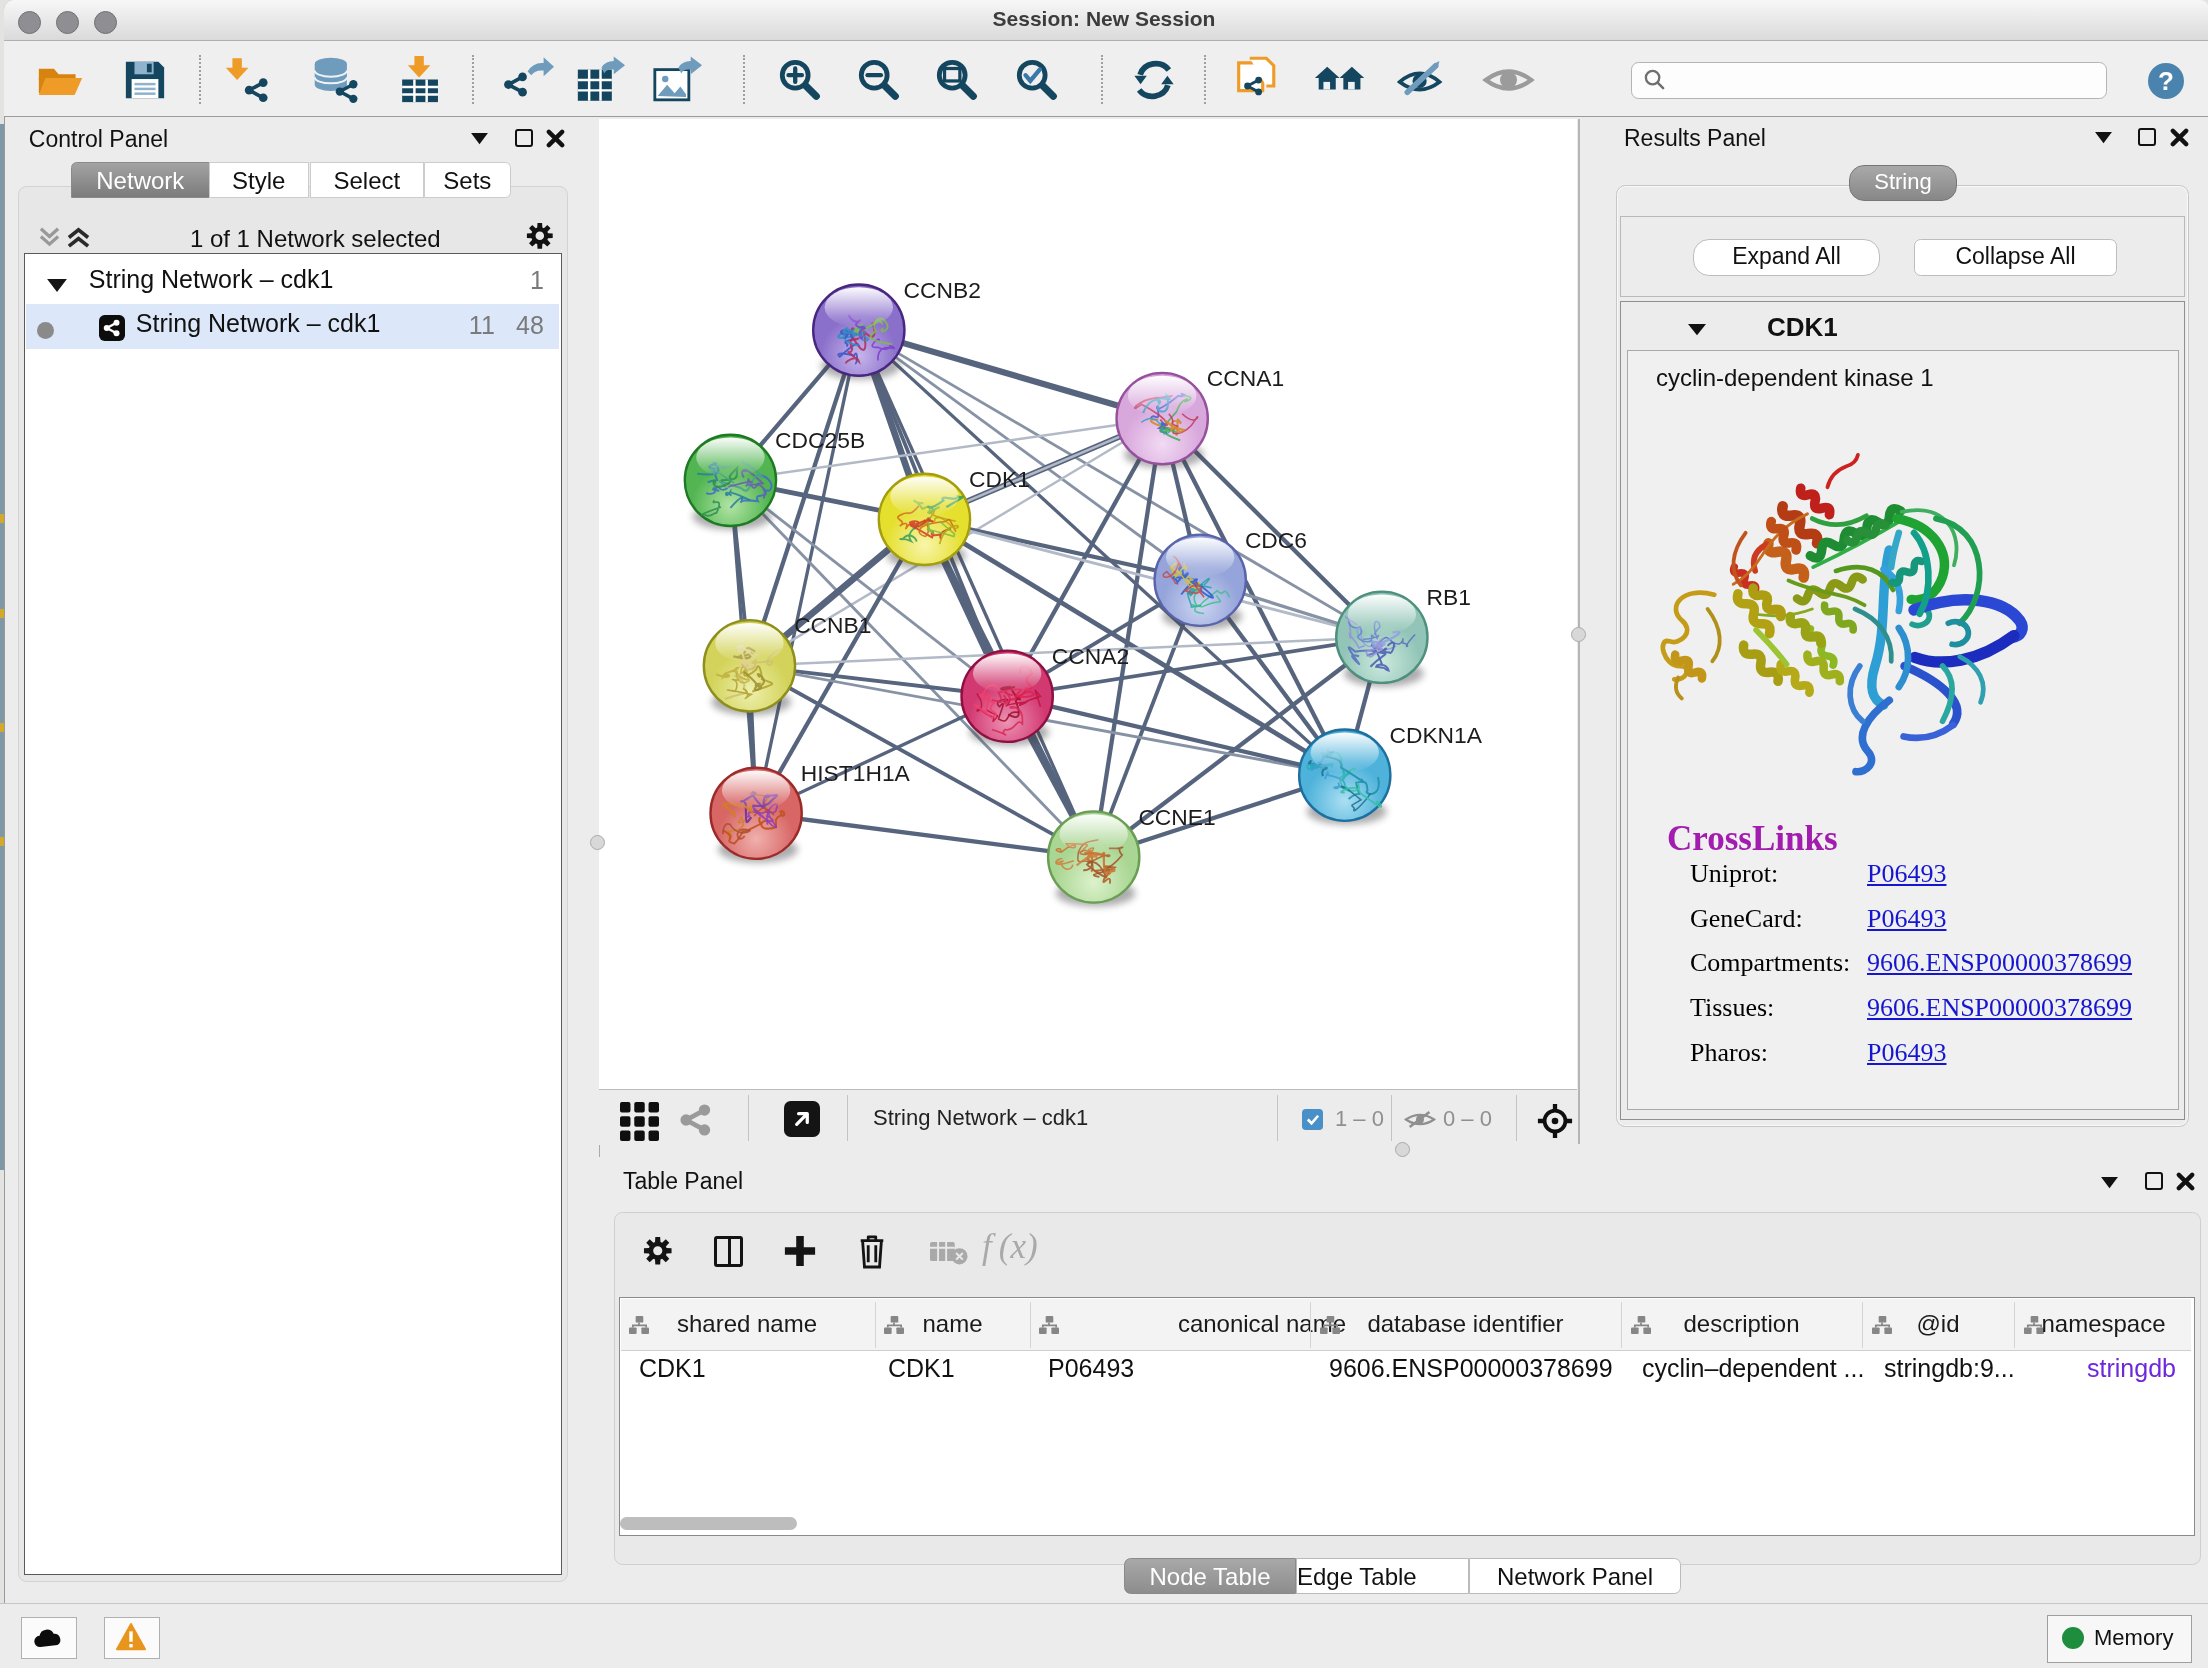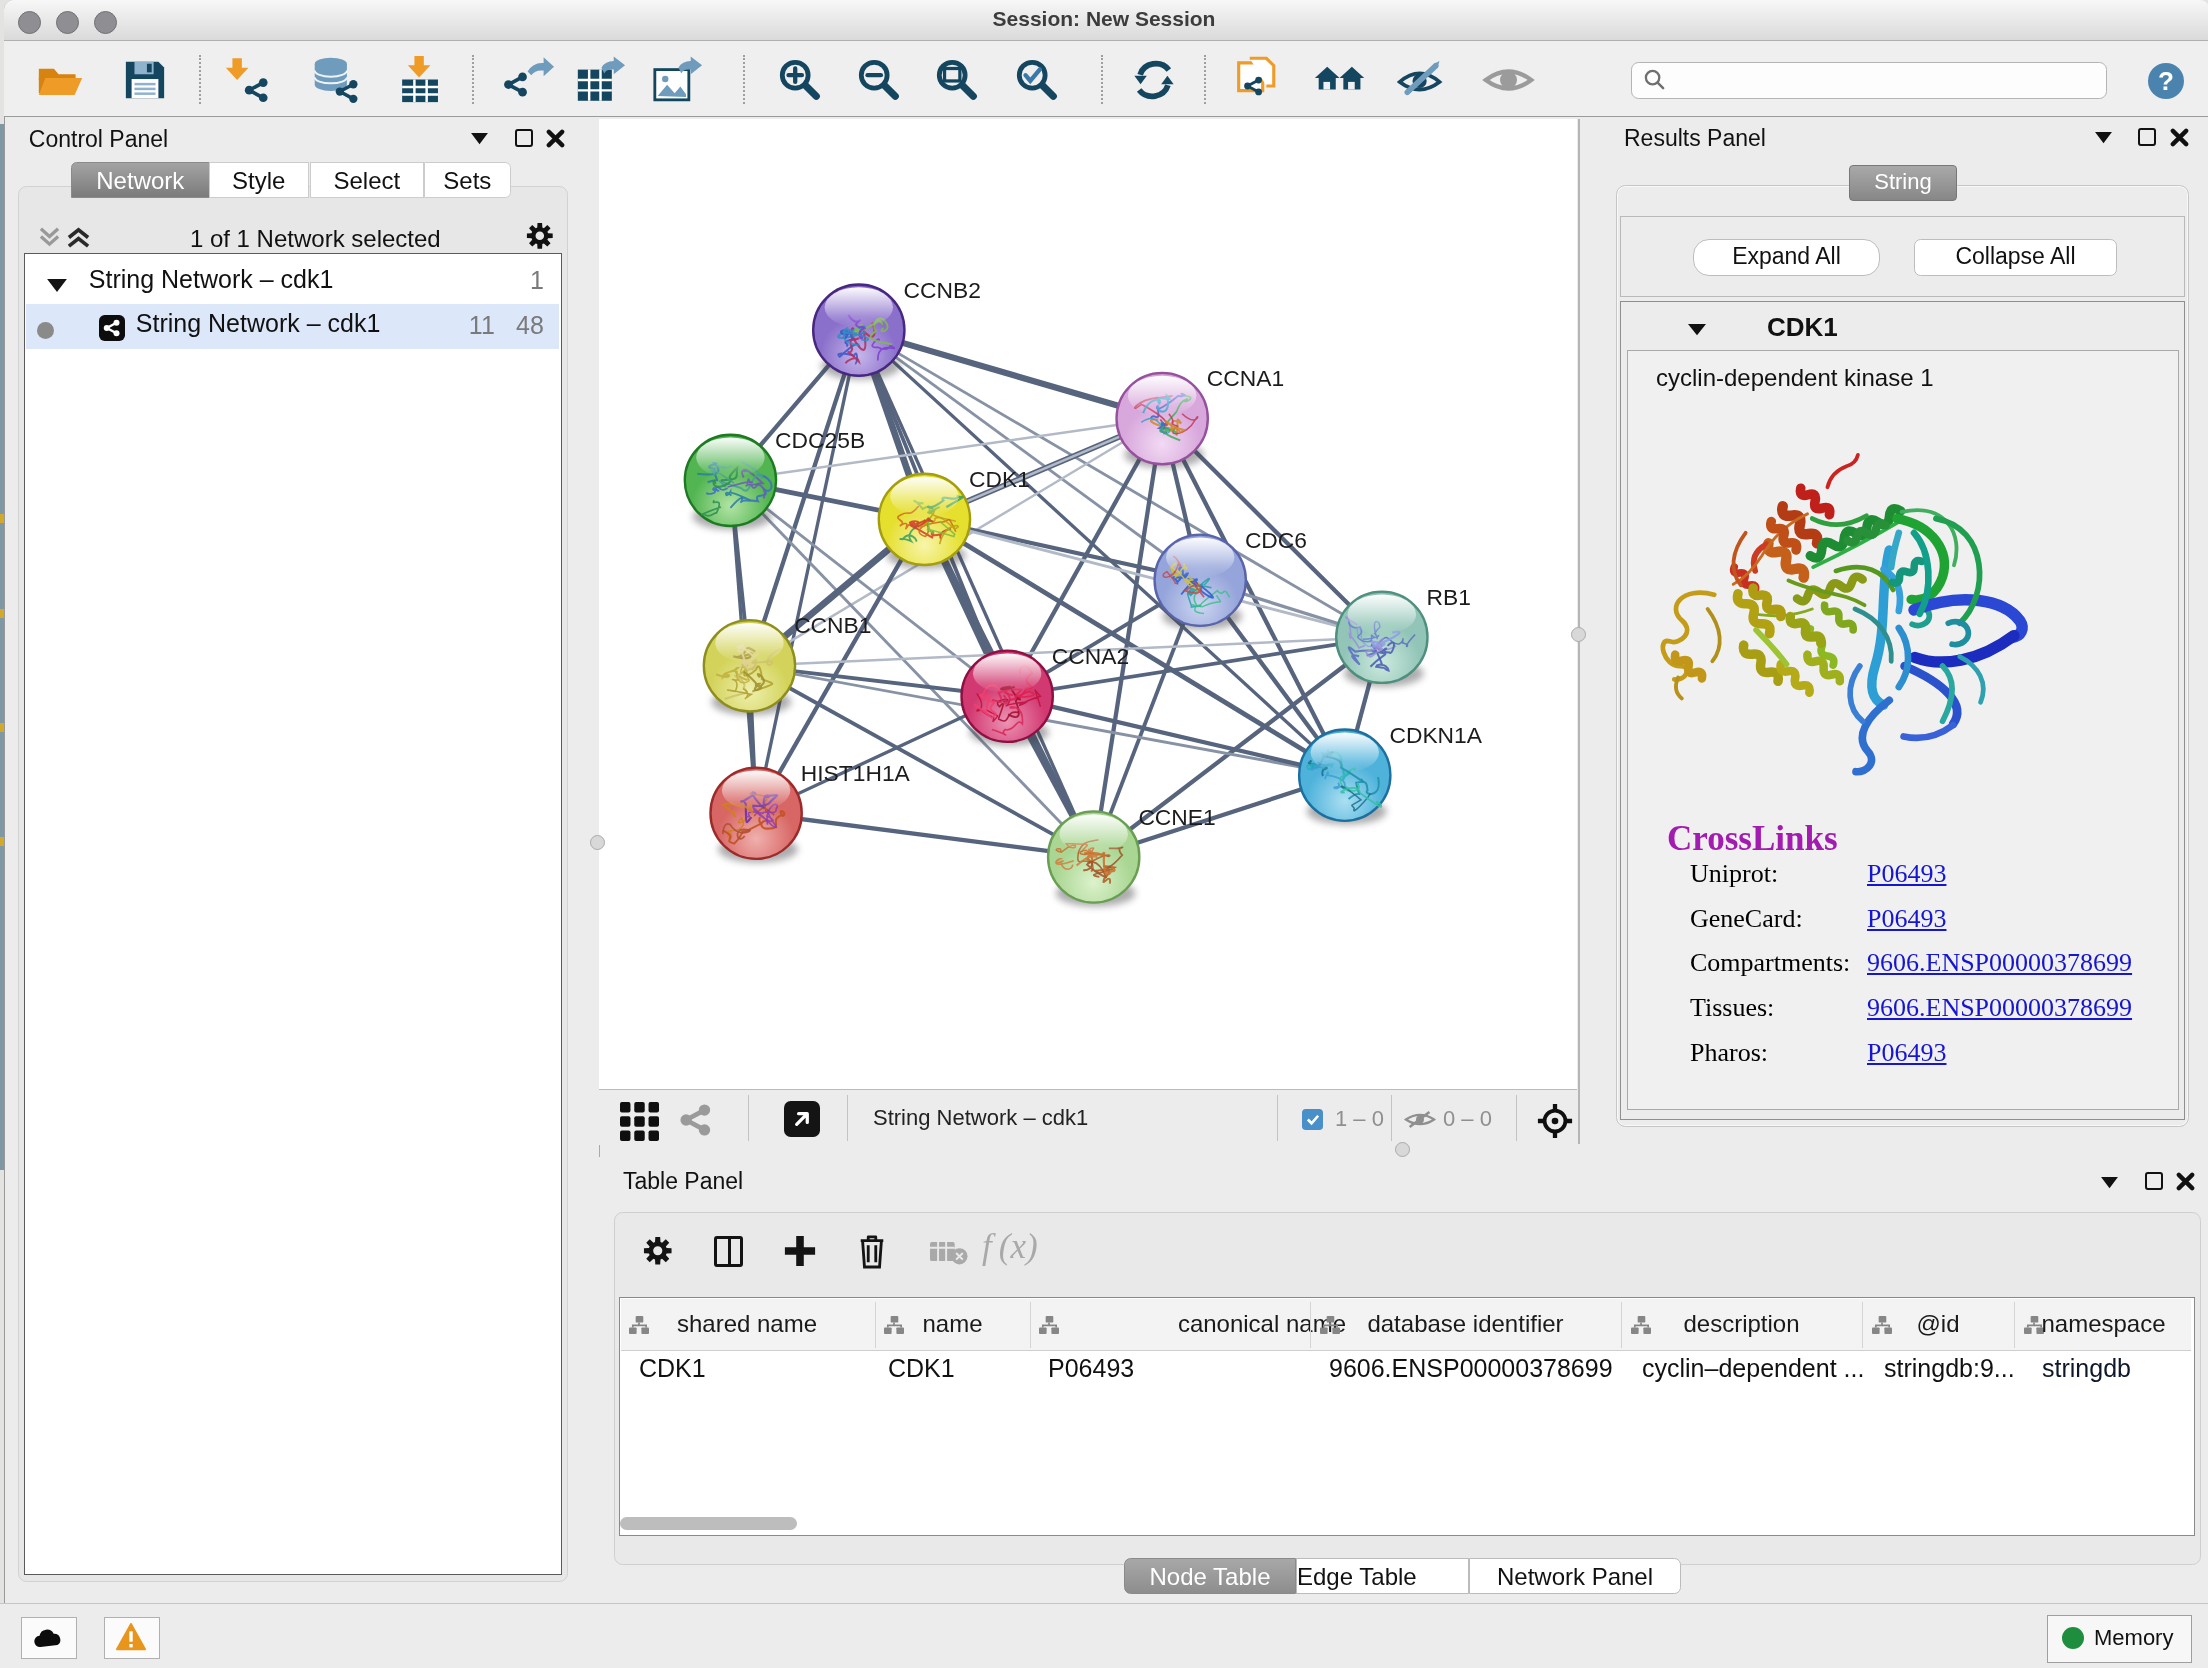--- a/index.html
+++ b/index.html
@@ -564,21 +564,21 @@
 <div style="position:absolute;left:1581px;top:119px;width:628px;height:1038px;background:#ececec">
     <div style="position:absolute;left:43px;top:5.7px;font-size:23px;color:#111">Results Panel</div>
     <svg style="position:absolute;left:513px;top:11.4px;" width="19" height="15" viewBox="0 0 20 16">
       <path d="M1,2 h18 l-9,12 z" fill="#111"></path>
     </svg>
     <div style="position:absolute;left:557px;top:8.6px;width:14.3px;height:14.3px;border:2.9px solid #111;border-radius:2.9px"></div>
     <svg style="position:absolute;left:589px;top:8.6px;" width="19" height="19" viewBox="0 0 20 20">
       <path d="M3,3 L17,17 M17,3 L3,17" stroke="#111" stroke-width="4.6" stroke-linecap="round"></path>
     </svg>
     <div style="position:absolute;left:35px;top:66px;width:571px;height:940px;background:#ececec;border:1.9px solid #c6c6c6;border-radius:9.5px;box-shadow:inset 0 0 0 1px #f8f8f8"></div>
-    <div style="position:absolute;left:268px;top:46px;width:106px;height:34px;border-radius:4px;background:linear-gradient(#a9a9a9,#878787);border:1px solid #777;color:#fff;font-size:22px;text-align:center;line-height:32px">String</div>
+    <div style="position:absolute;left:268px;top:46px;width:106px;height:34px;border-radius:15px;background:linear-gradient(#a9a9a9,#878787);border:1px solid #777;color:#fff;font-size:22px;text-align:center;line-height:32px">String</div>
     <div style="position:absolute;left:39px;top:97px;width:563px;height:79px;border:1px solid #b9b9b9"></div>
     <div style="position:absolute;left:112px;top:120px;width:185px;height:35px;background:#fff;border:1px solid #bdbdbd;border-radius:16px;font-size:23px;color:#111;text-align:center;line-height:33px">Expand All</div>
     <div style="position:absolute;left:333px;top:120px;width:201px;height:35px;background:#fff;border:1px solid #bdbdbd;border-radius:6.7px;font-size:23px;color:#111;text-align:center;line-height:33px">Collapse All</div>
     <div style="position:absolute;left:39px;top:182px;width:563px;height:817px;border:1.4px solid #8f8f8f"></div>
     <svg style="position:absolute;left:107px;top:204px;" width="18" height="13.3" viewBox="0 0 19 14">
       <path d="M0,1 h19 l-9.5,12 z" fill="#111"></path>
     </svg>
     <div style="position:absolute;left:186px;top:193px;font-size:26px;font-weight:bold;color:#111">CDK1</div>
     <div style="position:absolute;left:46px;top:231px;width:550px;height:758px;background:#f0f0f0;border:1px solid #a9a9a9"></div>
     <div style="position:absolute;left:75px;top:245px;font-size:24px;color:#111">cyclin-dependent kinase 1</div>
@@ -750,21 +750,21 @@
         <path d="M10.5,7 v3 M4,12 v-2 h14 v2 M10.5,8" stroke="#868686" stroke-width="1.8" fill="none"></path>
       </g>
     </svg>
     <div style="position:absolute;left:1415px;top:153px;width:179px;text-align:center;font-size:24px;color:#1a1a1a;overflow:hidden;white-space:nowrap">namespace</div>
     <div style="position:absolute;left:40px;top:197px;font-size:25px;color:#111;white-space:nowrap">CDK1</div>
     <div style="position:absolute;left:289px;top:197px;font-size:25px;color:#111;white-space:nowrap">CDK1</div>
     <div style="position:absolute;left:449px;top:197px;font-size:25px;color:#111;white-space:nowrap">P06493</div>
     <div style="position:absolute;left:730px;top:197px;font-size:25px;color:#111;white-space:nowrap">9606.ENSP00000378699</div>
     <div style="position:absolute;left:1043px;top:197px;font-size:25px;color:#111;white-space:nowrap">cyclin–dependent ...</div>
     <div style="position:absolute;left:1285px;top:197px;font-size:25px;color:#111;white-space:nowrap">stringdb:9...</div>
-    <div style="position:absolute;left:1443px;top:197px;font-size:25px;color:#0f172a;white-space:nowrap">stringdb</div>
+    <div style="position:absolute;left:1488px;top:197px;font-size:25px;color:#6d28d9;white-space:nowrap">stringdb</div>
     <div style="position:absolute;left:21px;top:360px;width:177px;height:13.3px;background:#bdbdbd;border-radius:6.7px"></div>
     <div style="position:absolute;left:525px;top:401px;width:172px;height:36px;background:linear-gradient(#a8a8a8,#8d8d8d);color:#fff;border:1px solid #8a8a8a;border-radius:6.7px 0 0 6.7px;font-size:24px;text-align:center;line-height:36px;box-sizing:border-box">Node Table</div>
     <div style="position:absolute;left:697px;top:401px;width:173px;height:36px;background:#fff;color:#111;border:1px solid #bbb;font-size:24px;text-align:left;line-height:36px;box-sizing:border-box">Edge Table</div>
     <div style="position:absolute;left:870px;top:401px;width:212px;height:36px;background:#fff;color:#111;border:1px solid #bbb;border-radius:0 6.7px 6.7px 0;font-size:24px;text-align:center;line-height:36px;box-sizing:border-box">Network Panel</div>
   </div>
 <div style="position:absolute;left:0;top:1603px;width:2208px;height:66px;background:#ececec;border-top:1px solid #c6c6c6">
     <div style="position:absolute;left:21px;top:13.3px;width:54px;height:40px;background:#fbfbfb;border:1.9px solid #b0b0b0"></div>
     <svg style="position:absolute;left:31px;top:23px;" width="34" height="23" viewBox="0 0 36 24">
       <path d="M10,21 a6,6 0 0 1 -1,-12 a8,8 0 0 1 15,-2 a6.5,6.5 0 0 1 4,12 z" fill="#0c0c0c"></path>
     </svg>

